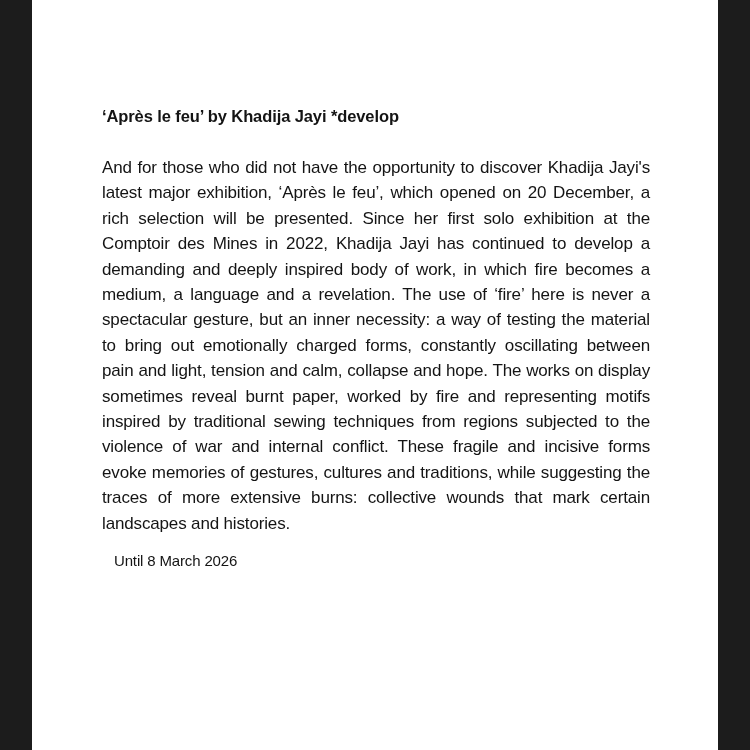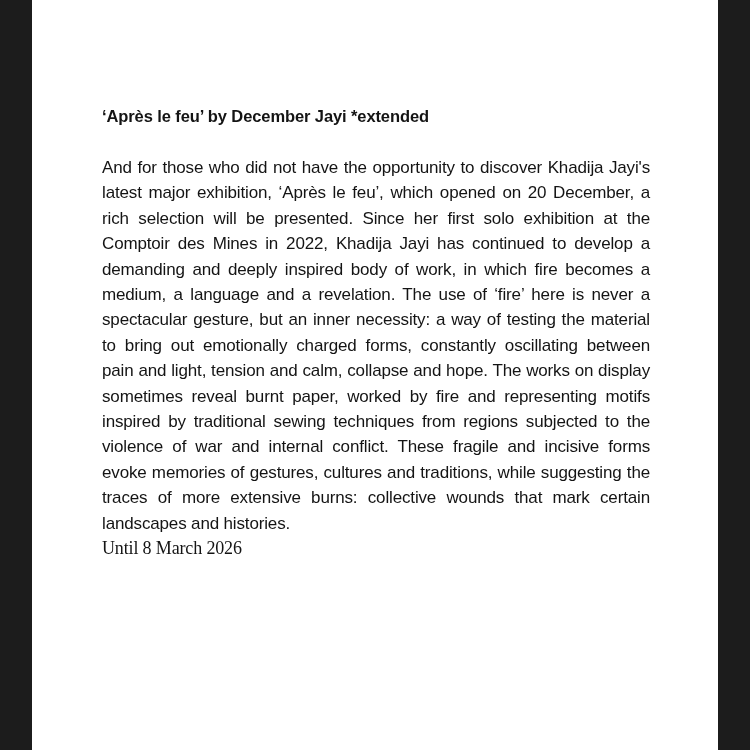--- a/index.html
+++ b/index.html
@@ -34,29 +34,28 @@
       letter-spacing: -0.1px;
     }
     .body-text {
       font-size: 17px;
       line-height: 25.4px;
       text-align: justify;
       margin: 0;
       letter-spacing: -0.15px;
     }
     .until {
-      font-size: 18px;
+      font-size: 15px;
       line-height: 25.4px;
-      margin: 0;
+      margin: 12px;
       letter-spacing: -0.15px;
-      font-family: Liberation Serif, serif;
     }
   </style>
 </head>
 <body>
 
 <div class="page">
   <div class="content">
-    <h1 class="title">‘Après le feu’ by December Jayi *extended</h1>
+    <h1 class="title">‘Après le feu’ by Khadija Jayi *develop</h1>
     <p class="body-text">And for those who did not have the opportunity to discover Khadija Jayi's latest major exhibition, ‘Après le feu’, which opened on 20 December, a rich selection will be presented. Since her first solo exhibition at the Comptoir des Mines in 2022, Khadija Jayi has continued to develop a demanding and deeply inspired body of work, in which fire becomes a medium, a language and a revelation. The use of ‘fire’ here is never a spectacular gesture, but an inner necessity: a way of testing the material to bring out emotionally charged forms, constantly oscillating between pain and light, tension and calm, collapse and hope. The works on display sometimes reveal burnt paper, worked by fire and representing motifs inspired by traditional sewing techniques from regions subjected to the violence of war and internal conflict. These fragile and incisive forms evoke memories of gestures, cultures and traditions, while suggesting the traces of more extensive burns: collective wounds that mark certain landscapes and histories.</p>
     <p class="until">Until 8 March 2026</p>
   </div>
 </div>
 
 </body></html>

